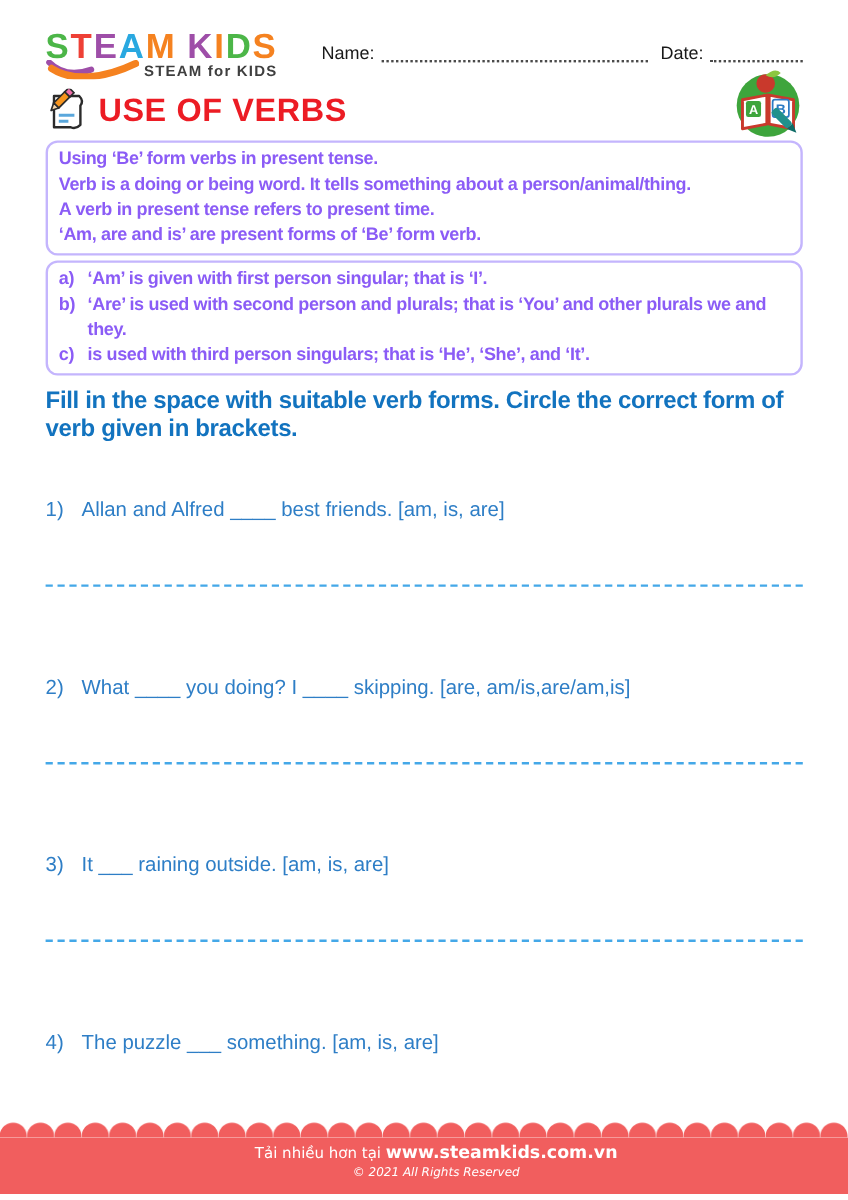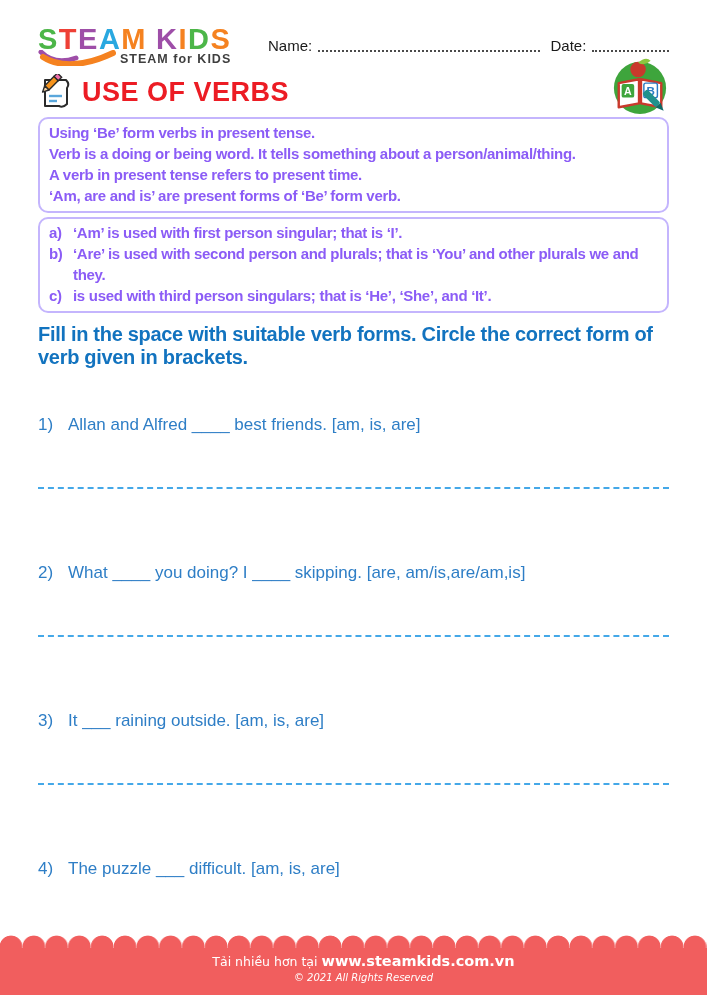--- a/index.html
+++ b/index.html
@@ -15,21 +15,21 @@
 
   
   .top-row { display: flex; align-items: flex-start; padding: 24px 38px 0 38px; }
   .logo-block { width: 212px; flex: 0 0 auto; }
   .logo-letters { font-size: 29px; font-weight: 800; letter-spacing: 1.5px; line-height: 30px; white-space: nowrap; }
   .logo-letters .gap { margin-left: 9px; }
   .logo-sub { display: flex; align-items: flex-end; margin-top: -4px; }
   .logo-sub svg { flex: 0 0 auto; }
   .logo-sub-text { font-size: 12.5px; font-weight: bold; color: #3f3f3f; letter-spacing: 1px; margin-left: 4px; white-space: nowrap; }
 
-  .name-date { flex: 1; display: flex; align-items: center; margin: 12px 0 0 18px; font-size: 15px; color: #1a1a1a; }
+  .name-date { flex: 1; display: flex; align-items: flex-start; margin: 12px 0 0 18px; font-size: 15px; color: #1a1a1a; }
   .nd-label { font-weight: 500; padding-bottom: 2px; }
   .dotline { border-bottom: 2px dotted #4a4a4a; height: 16px; margin: 0 10px 4px 6px; }
   .dotline.long { flex: 2.9; }
   .dotline.short { flex: 1; margin-right: 0; }
 
   
   .abc-badge { position: absolute; top: 56px; right: 38px; width: 58px; height: 60px; }
 
   
   .title-row { display: flex; align-items: center; margin: 8px 0 0 38px; gap: 8px; }
@@ -147,21 +147,21 @@
   <div class="box">
     <div>Using ‘Be’ form verbs in present tense.</div>
     <div>Verb is a doing or being word. It tells something about a person/animal/thing.</div>
     <div>A verb in present tense refers to present time.</div>
     <div>‘Am, are and is’ are present forms of ‘Be’ form verb.</div>
   </div>
 
   <div class="box second">
     <div class="rule-item">
       <span class="rule-marker">a)</span>
-      <span class="rule-text">‘Am’ is used with first person singular; that is ‘I’.</span>
+      <span class="rule-text">‘Am’ is given with first person singular; that is ‘I’.</span>
     </div>
     <div class="rule-item">
       <span class="rule-marker">b)</span>
       <span class="rule-text">‘Are’ is used with second person and plurals; that is ‘You’ and other plurals we and they.</span>
     </div>
     <div class="rule-item">
       <span class="rule-marker">c)</span>
       <span class="rule-text">is used with third person singulars; that is ‘He’, ‘She’, and ‘It’.</span>
     </div>
   </div>
@@ -179,21 +179,21 @@
       <span class="q-text">What ____ you doing? I ____ skipping. [are, am/is,are/am,is]</span>
     </div>
     <hr class="sep">
     <div class="question">
       <span class="q-num">3)</span>
       <span class="q-text">It ___ raining outside. [am, is, are]</span>
     </div>
     <hr class="sep">
     <div class="question">
       <span class="q-num">4)</span>
-      <span class="q-text">The puzzle ___ difficult. [am, is, are]</span>
+      <span class="q-text">The puzzle ___ something. [am, is, are]</span>
     </div>
   </section>
 
   <div class="footer">
     <div class="scallops"></div>
     <div class="footer-band">
       <div class="footer-line1">
         <span>Tải nhiều hơn tại</span>
         <span class="site">www.steamkids.com.vn</span>
       </div>

